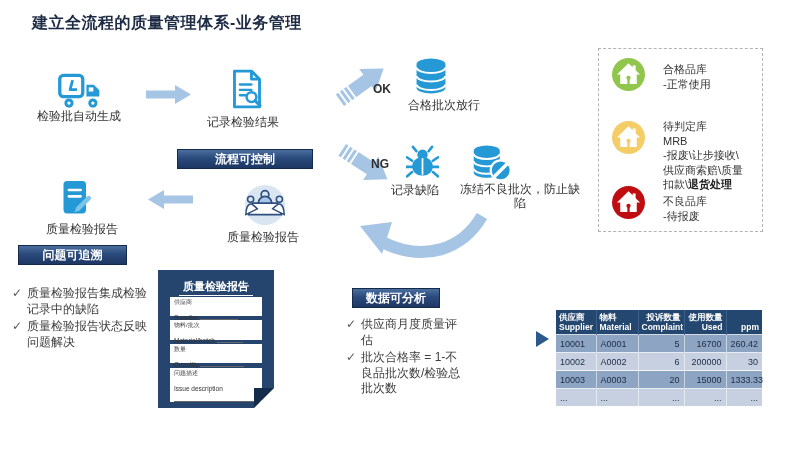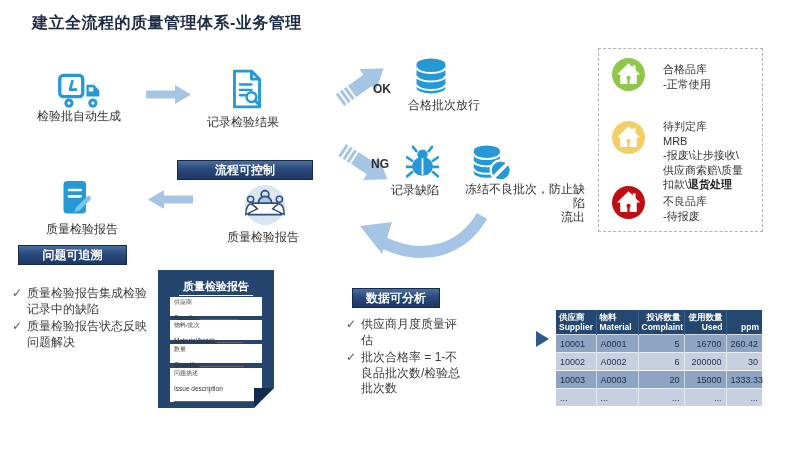--- a/index.html
+++ b/index.html
@@ -1,21 +1,21 @@
 <!DOCTYPE html>
 <html><head>
 <meta charset="utf-8">
 <style>
   html,body{margin:0;padding:0;background:#fff;}
   #canvas{position:relative;width:800px;height:450px;background:#fff;overflow:hidden;
           font-family:"Liberation Sans","DejaVu Sans",sans-serif;}
   .abs{position:absolute;}
   .title{left:32px;top:13px;font-size:16px;font-weight:bold;color:#1d2a44;letter-spacing:.5px;}
   .nlabel{font-size:12px;color:#333;text-align:center;width:120px;}
-  .nlabel.left{text-align:right;}
+  .nlabel.left{text-align:center;}
   .banner{background:linear-gradient(180deg,#4a6f9f 0%,#2a4a7c 45%,#1d3763 100%);
           border:1px solid #152948;color:#fff;font-weight:bold;font-size:12px;
           text-align:center;line-height:19px;height:20px;box-sizing:border-box;}
   .oktxt{font-size:12px;color:#2f2f2f;font-weight:bold;padding-left:20px;}
   .bullets{font-size:12px;color:#3d3d3d;line-height:15.5px;}
   .bullet{position:relative;padding-left:15px;margin-bottom:2px;}
   .bullet .chk{position:absolute;left:0;top:0;color:#555;}
   
   .page{left:158px;top:270px;width:116px;height:138px;background:#25456e;
         clip-path:polygon(0 0,100% 0,100% calc(100% - 20px),calc(100% - 20px) 100%,0 100%);}
@@ -86,21 +86,21 @@
     </g>
   </svg>
   <div class="abs oktxt" style="left:353px;top:82px">OK</div>
 
   <svg class="abs" style="left:414px;top:56px" width="34" height="40" viewBox="0 0 40 46">
     <path d="M3 9 a17 6.5 0 0 1 34 0 v28 a17 6.5 0 0 1 -34 0 z" fill="#2499d6"></path>
     <path d="M3 13 a17 6.5 0 0 0 34 0 M3 23 a17 6.5 0 0 0 34 0 M3 33 a17 6.5 0 0 0 34 0" fill="none" stroke="#fff" stroke-width="2.4"></path>
   </svg>
   <div class="abs nlabel" style="left:384px;top:97px">合格批次放行</div>
 
-  <div class="abs banner" style="left:177px;top:160px;width:136px">流程可控制</div>
+  <div class="abs banner" style="left:177px;top:149px;width:136px">流程可控制</div>
 
   <svg class="abs" style="left:336px;top:142px" width="60" height="46" viewBox="0 0 60 46">
     <g transform="rotate(33 28 22)">
       <polygon points="2,15 36,15 36,8 56,22 36,36 36,29 2,29" fill="#a6c5e5"></polygon>
       <path d="M6 14 L6 30 M11 14 L11 30 M16 14 L16 30" stroke="#fff" stroke-width="2"></path>
     </g>
   </svg>
   <div class="abs oktxt" style="left:351px;top:157px">NG</div>
 
   <svg class="abs" style="left:406px;top:145px" width="33" height="35" viewBox="0 0 38 40">
@@ -113,21 +113,20 @@
   <div class="abs nlabel" style="left:355px;top:182px">记录缺陷</div>
 
   <svg class="abs" style="left:472px;top:143px" width="40" height="39" viewBox="0 0 46 44">
     <path d="M2 8.5 a15 6 0 0 1 30 0 v25 a15 6 0 0 1 -30 0 z" fill="#2499d6"></path>
     <path d="M2 12 a15 6 0 0 0 30 0 M2 20.5 a15 6 0 0 0 30 0 M2 29 a15 6 0 0 0 30 0" fill="none" stroke="#fff" stroke-width="2.2"></path>
     <circle cx="33" cy="31" r="11.5" fill="#2499d6" stroke="#fff" stroke-width="2.5"></circle>
     <path d="M25.5 38.5 L40.5 23.5" stroke="#fff" stroke-width="4"></path>
   </svg>
   <div class="abs nlabel left" style="left:455px;top:182px;width:130px;line-height:14px">
     <span style="display:block">冻结不良批次，防止缺陷</span>
-    <span style="display:block">流出</span>
   </div>
 
   <svg class="abs" style="left:242px;top:182px" width="46" height="46" viewBox="0 0 48 46">
     <circle cx="24" cy="23" r="21" fill="#d9e6f2"></circle>
     <circle cx="24" cy="12" r="4" fill="#d9e6f2" stroke="#2d4e7e" stroke-width="1.8"></circle>
     <path d="M17 21 a7 7 0 0 1 14 0" fill="#a9c7e8" stroke="#2d4e7e" stroke-width="1.8"></path>
     <path d="M11 21 h26 l4 12 h-34 z" fill="#fff" stroke="#2d4e7e" stroke-width="1.8"></path>
     <circle cx="9" cy="17" r="3.2" fill="#d9e6f2" stroke="#2d4e7e" stroke-width="1.6"></circle>
     <path d="M4 33 c0 -6 2 -11 5 -11 2 0 4 2 7 5 z" fill="#fff" stroke="#2d4e7e" stroke-width="1.6"></path>
     <circle cx="39" cy="17" r="3.2" fill="#d9e6f2" stroke="#2d4e7e" stroke-width="1.6"></circle>

